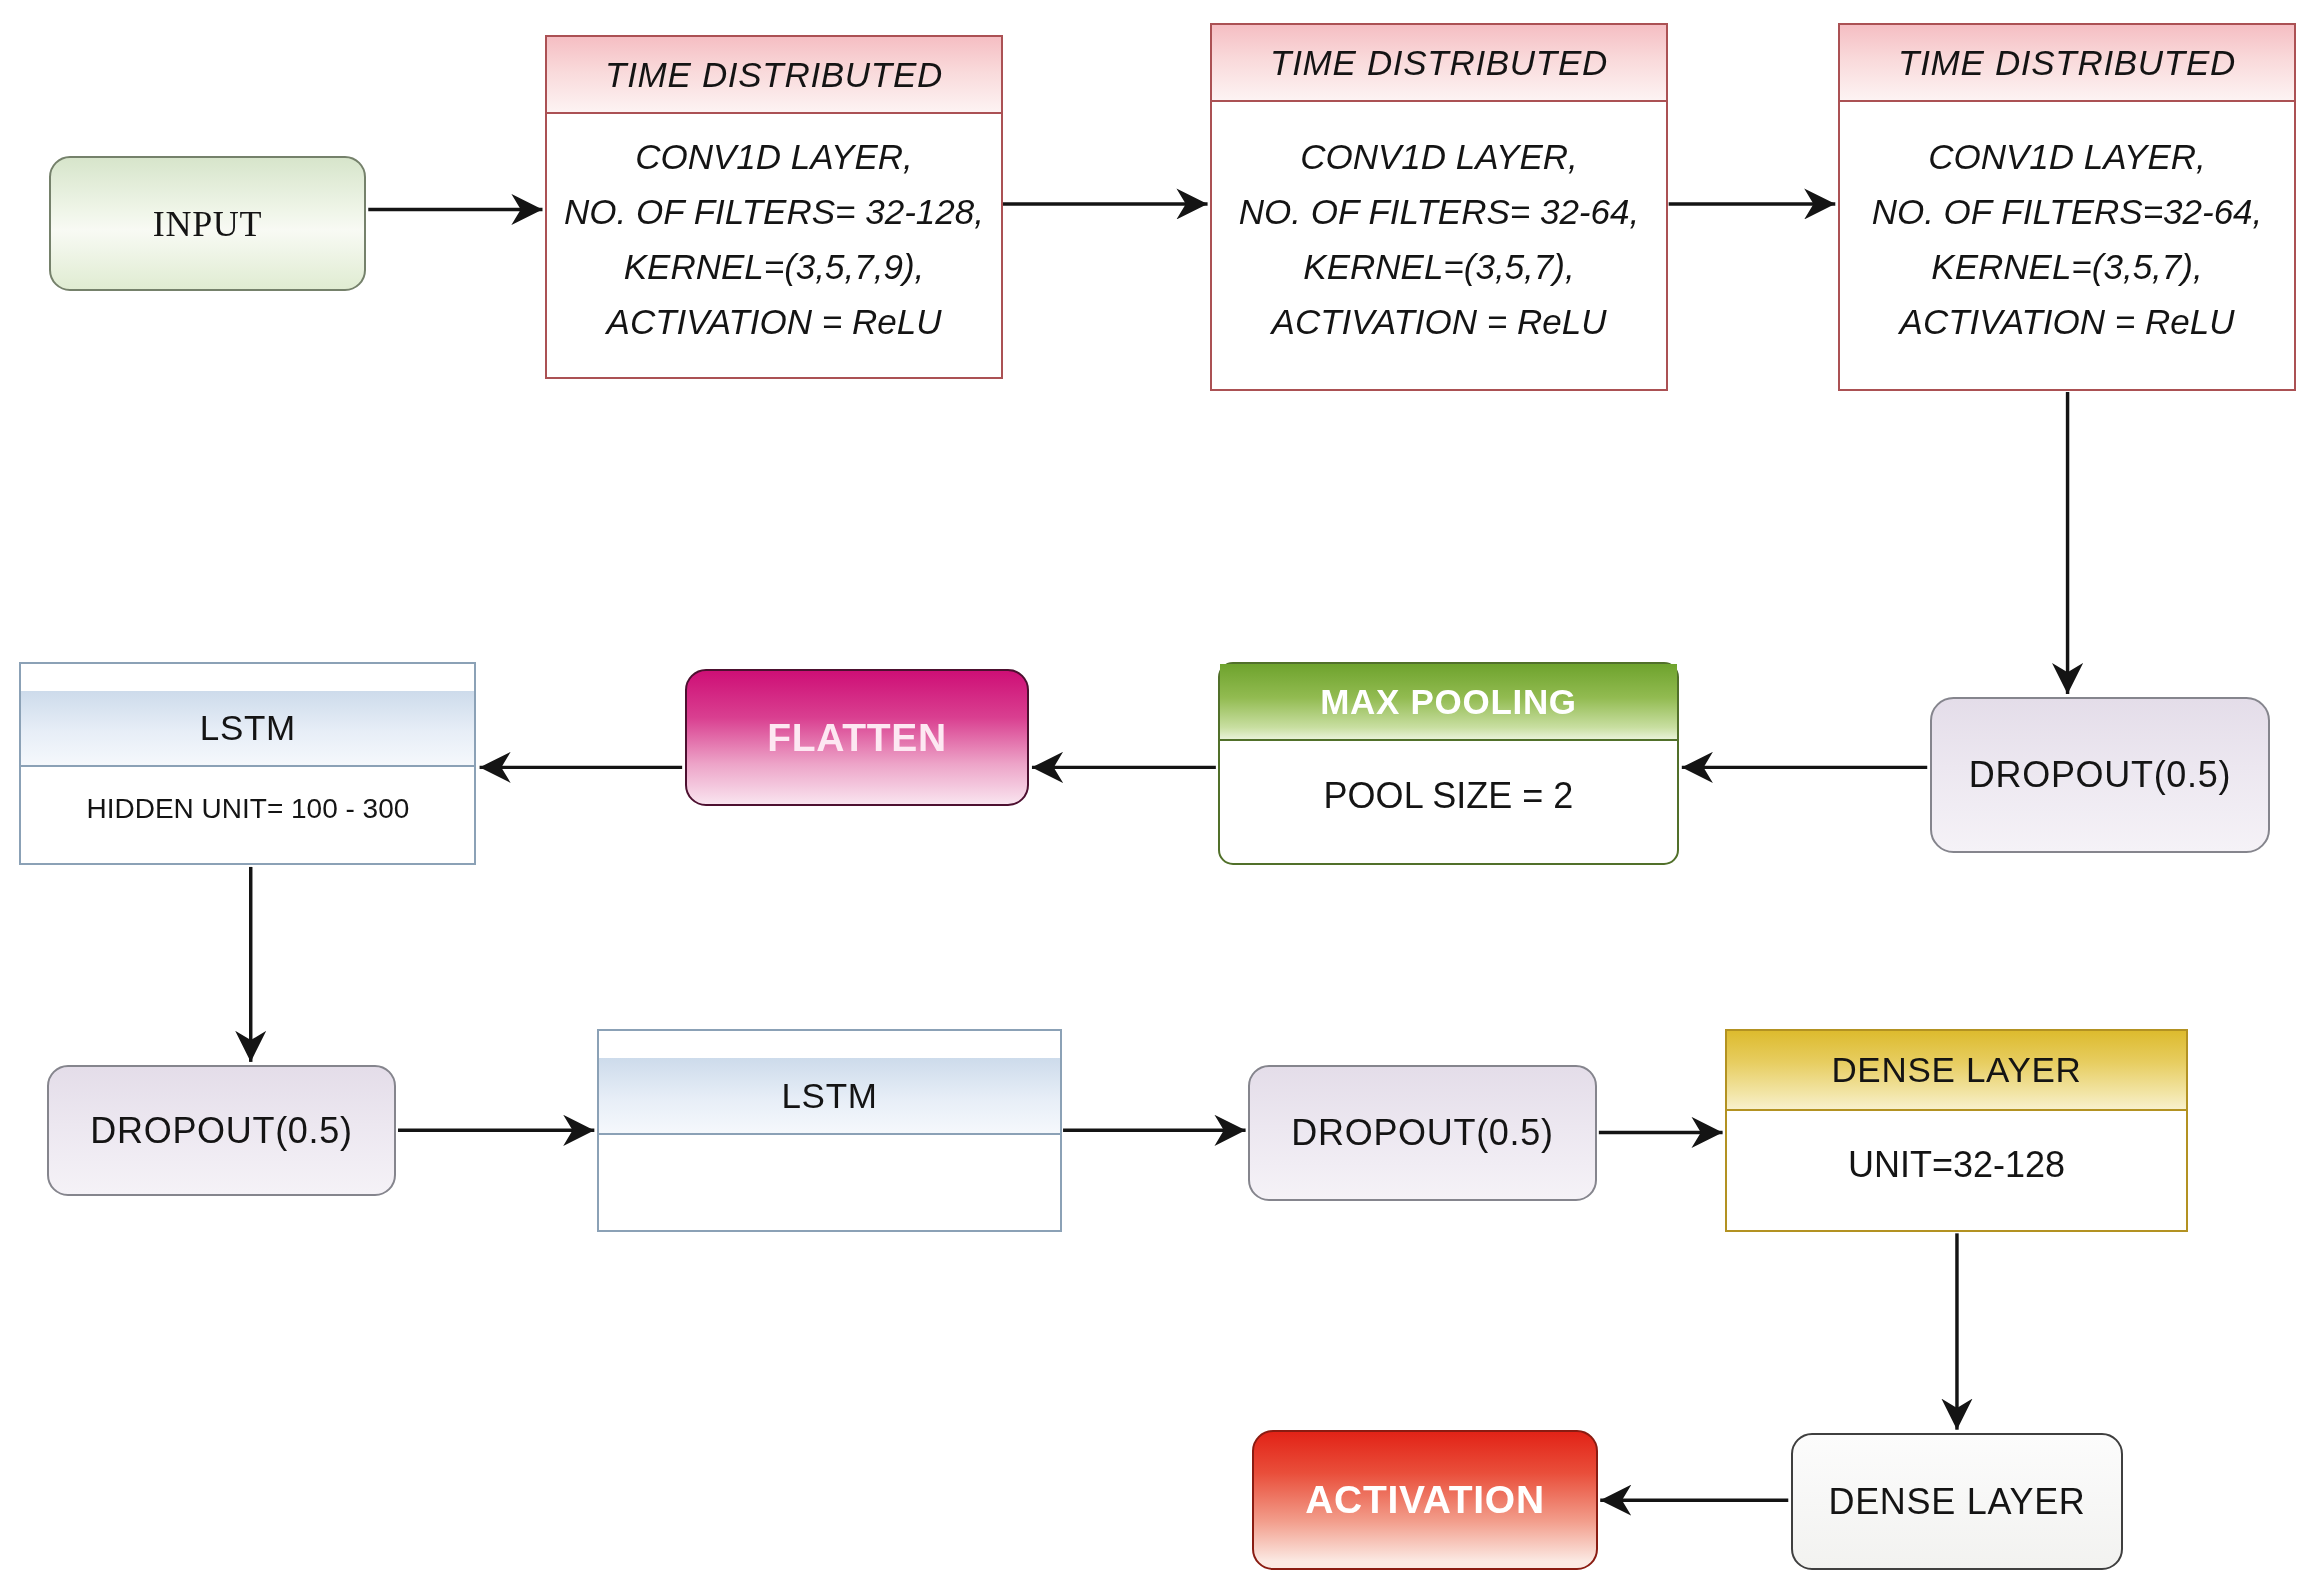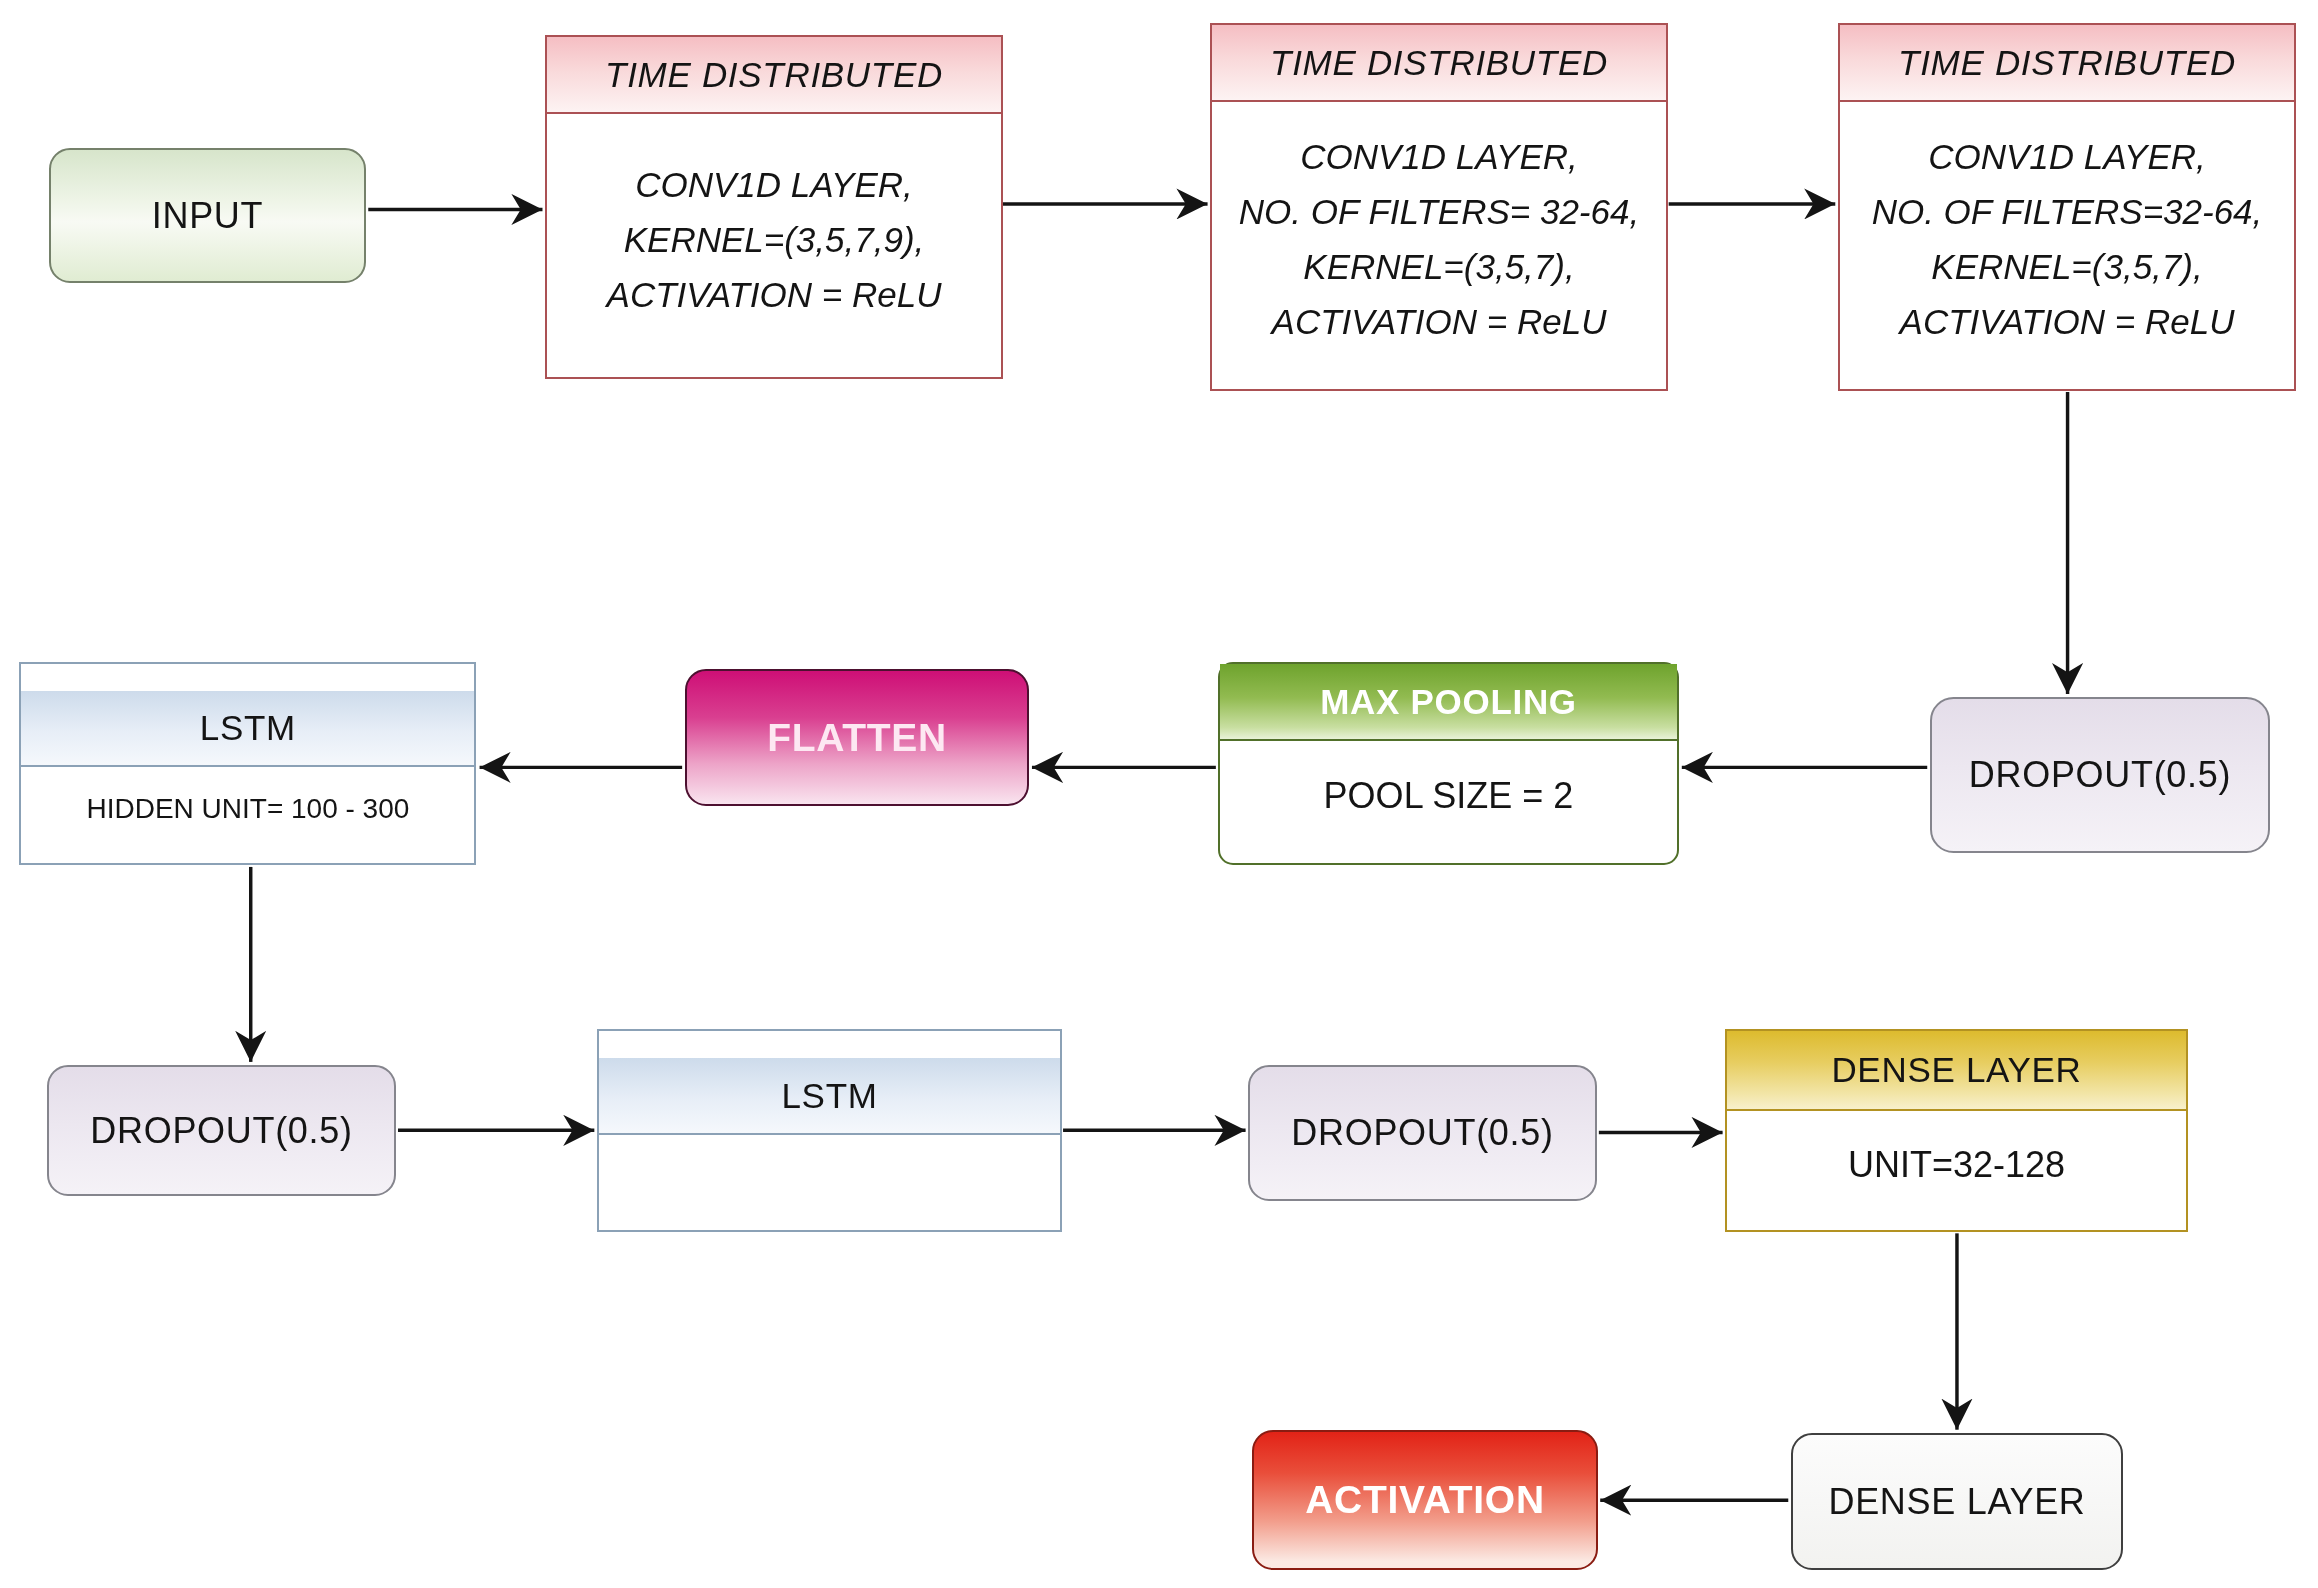--- a/index.html
+++ b/index.html
@@ -89,28 +89,29 @@
     <line x1="1758" y1="1110" x2="1492" y2="1110" stroke="#141414" stroke-width="5" marker-end="url(#ah)"></line>
     <line x1="986" y1="1110" x2="693" y2="1110" stroke="#141414" stroke-width="5" marker-end="url(#ah)"></line>
     <line x1="362" y1="1254" x2="362" y2="1536" stroke="#141414" stroke-width="5" marker-end="url(#ah)"></line>
     <line x1="575" y1="1635" x2="859" y2="1635" stroke="#141414" stroke-width="5" marker-end="url(#ah)"></line>
     <line x1="1537" y1="1635" x2="1801" y2="1635" stroke="#141414" stroke-width="5" marker-end="url(#ah)"></line>
     <line x1="2312" y1="1638" x2="2491" y2="1638" stroke="#141414" stroke-width="5" marker-end="url(#ah)"></line>
     <line x1="2830" y1="1784" x2="2830" y2="2068" stroke="#141414" stroke-width="5" marker-end="url(#ah)"></line>
     <line x1="2586" y1="2170" x2="2314" y2="2170" stroke="#141414" stroke-width="5" marker-end="url(#ah)"></line>
   </svg>
 
-  <div class="pill input-box" style="left:49px;top:148px;width:317px;height:135px;">
+  <div class="pill input-box" style="left:49px;top:156px;width:317px;height:135px;font-family:Liberation Serif, serif;">
     <span>INPUT</span>
   </div>
 
   <div class="box td" style="left:545px;top:35px;width:458px;height:344px;">
     <div class="hd">TIME DISTRIBUTED</div>
     <div class="bd">
       <div class="ln">CONV1D LAYER,</div>
+      <div class="ln">NO. OF FILTERS= 32-128,</div>
       <div class="ln">KERNEL=(3,5,7,9),</div>
       <div class="ln">ACTIVATION = ReLU</div>
     </div>
   </div>
 
   <div class="box td" style="left:1210px;top:23px;width:458px;height:368px;">
     <div class="hd">TIME DISTRIBUTED</div>
     <div class="bd">
       <div class="ln">CONV1D LAYER,</div>
       <div class="ln">NO. OF FILTERS= 32-64,</div>

